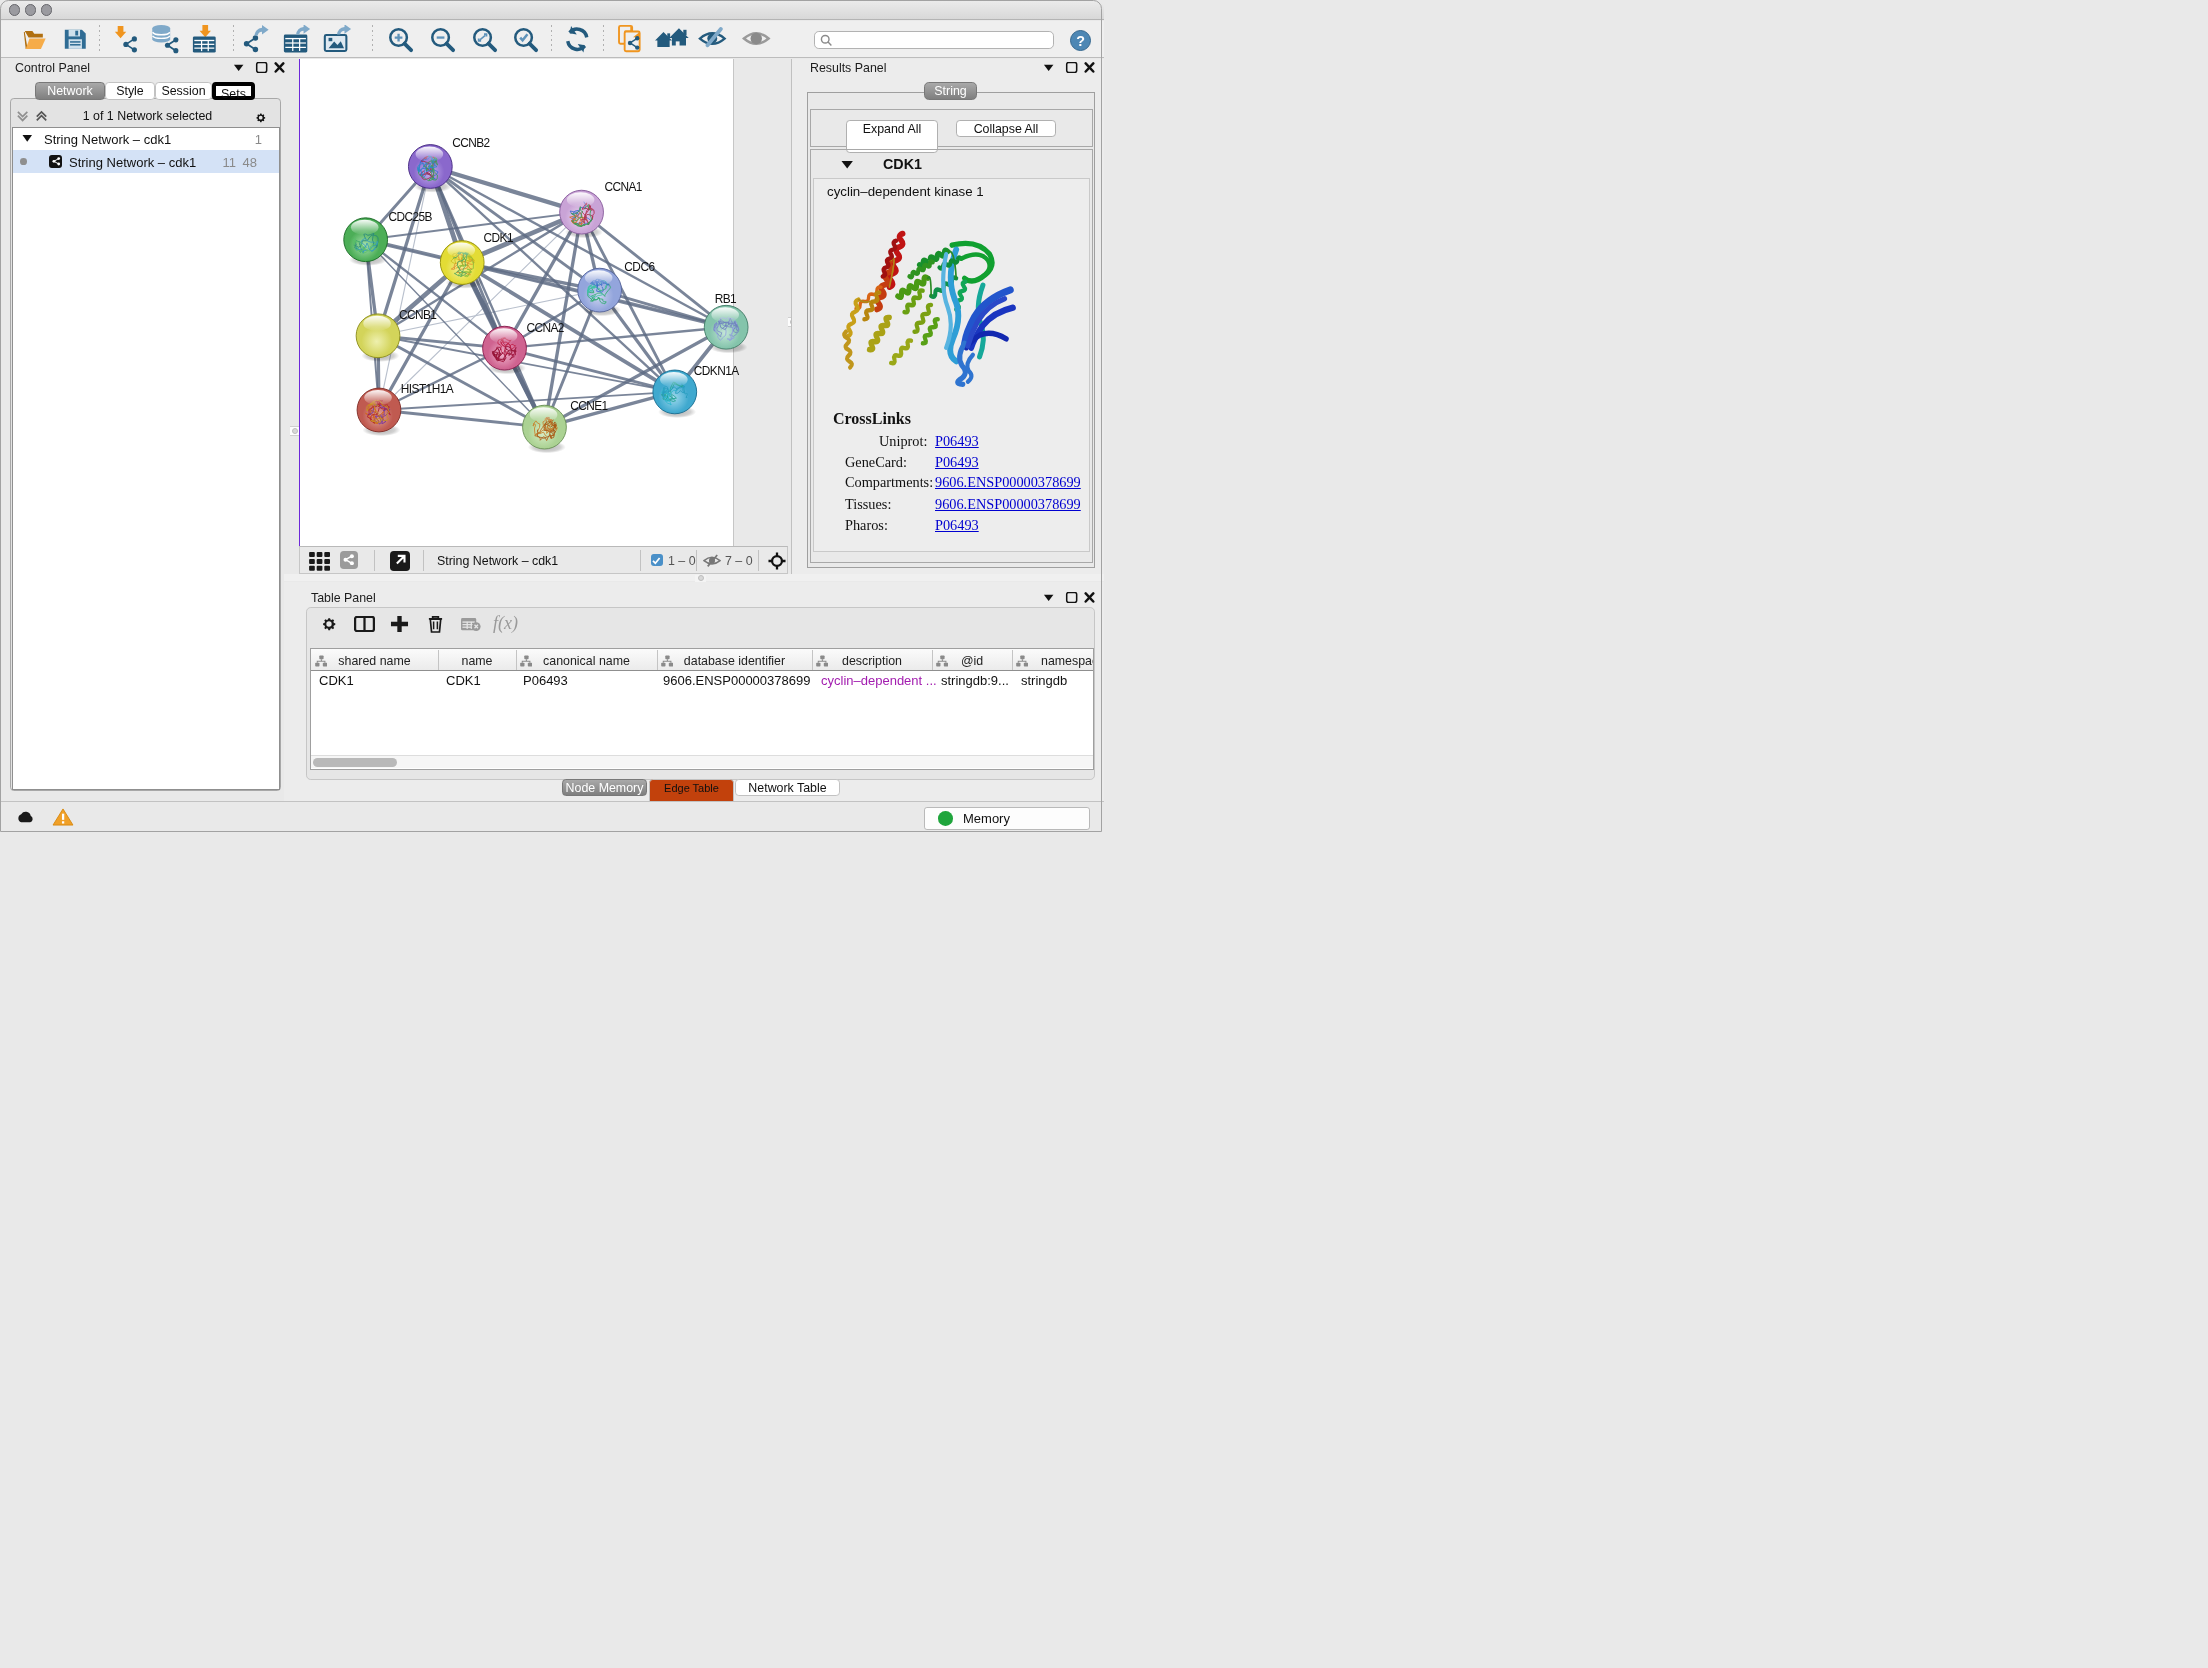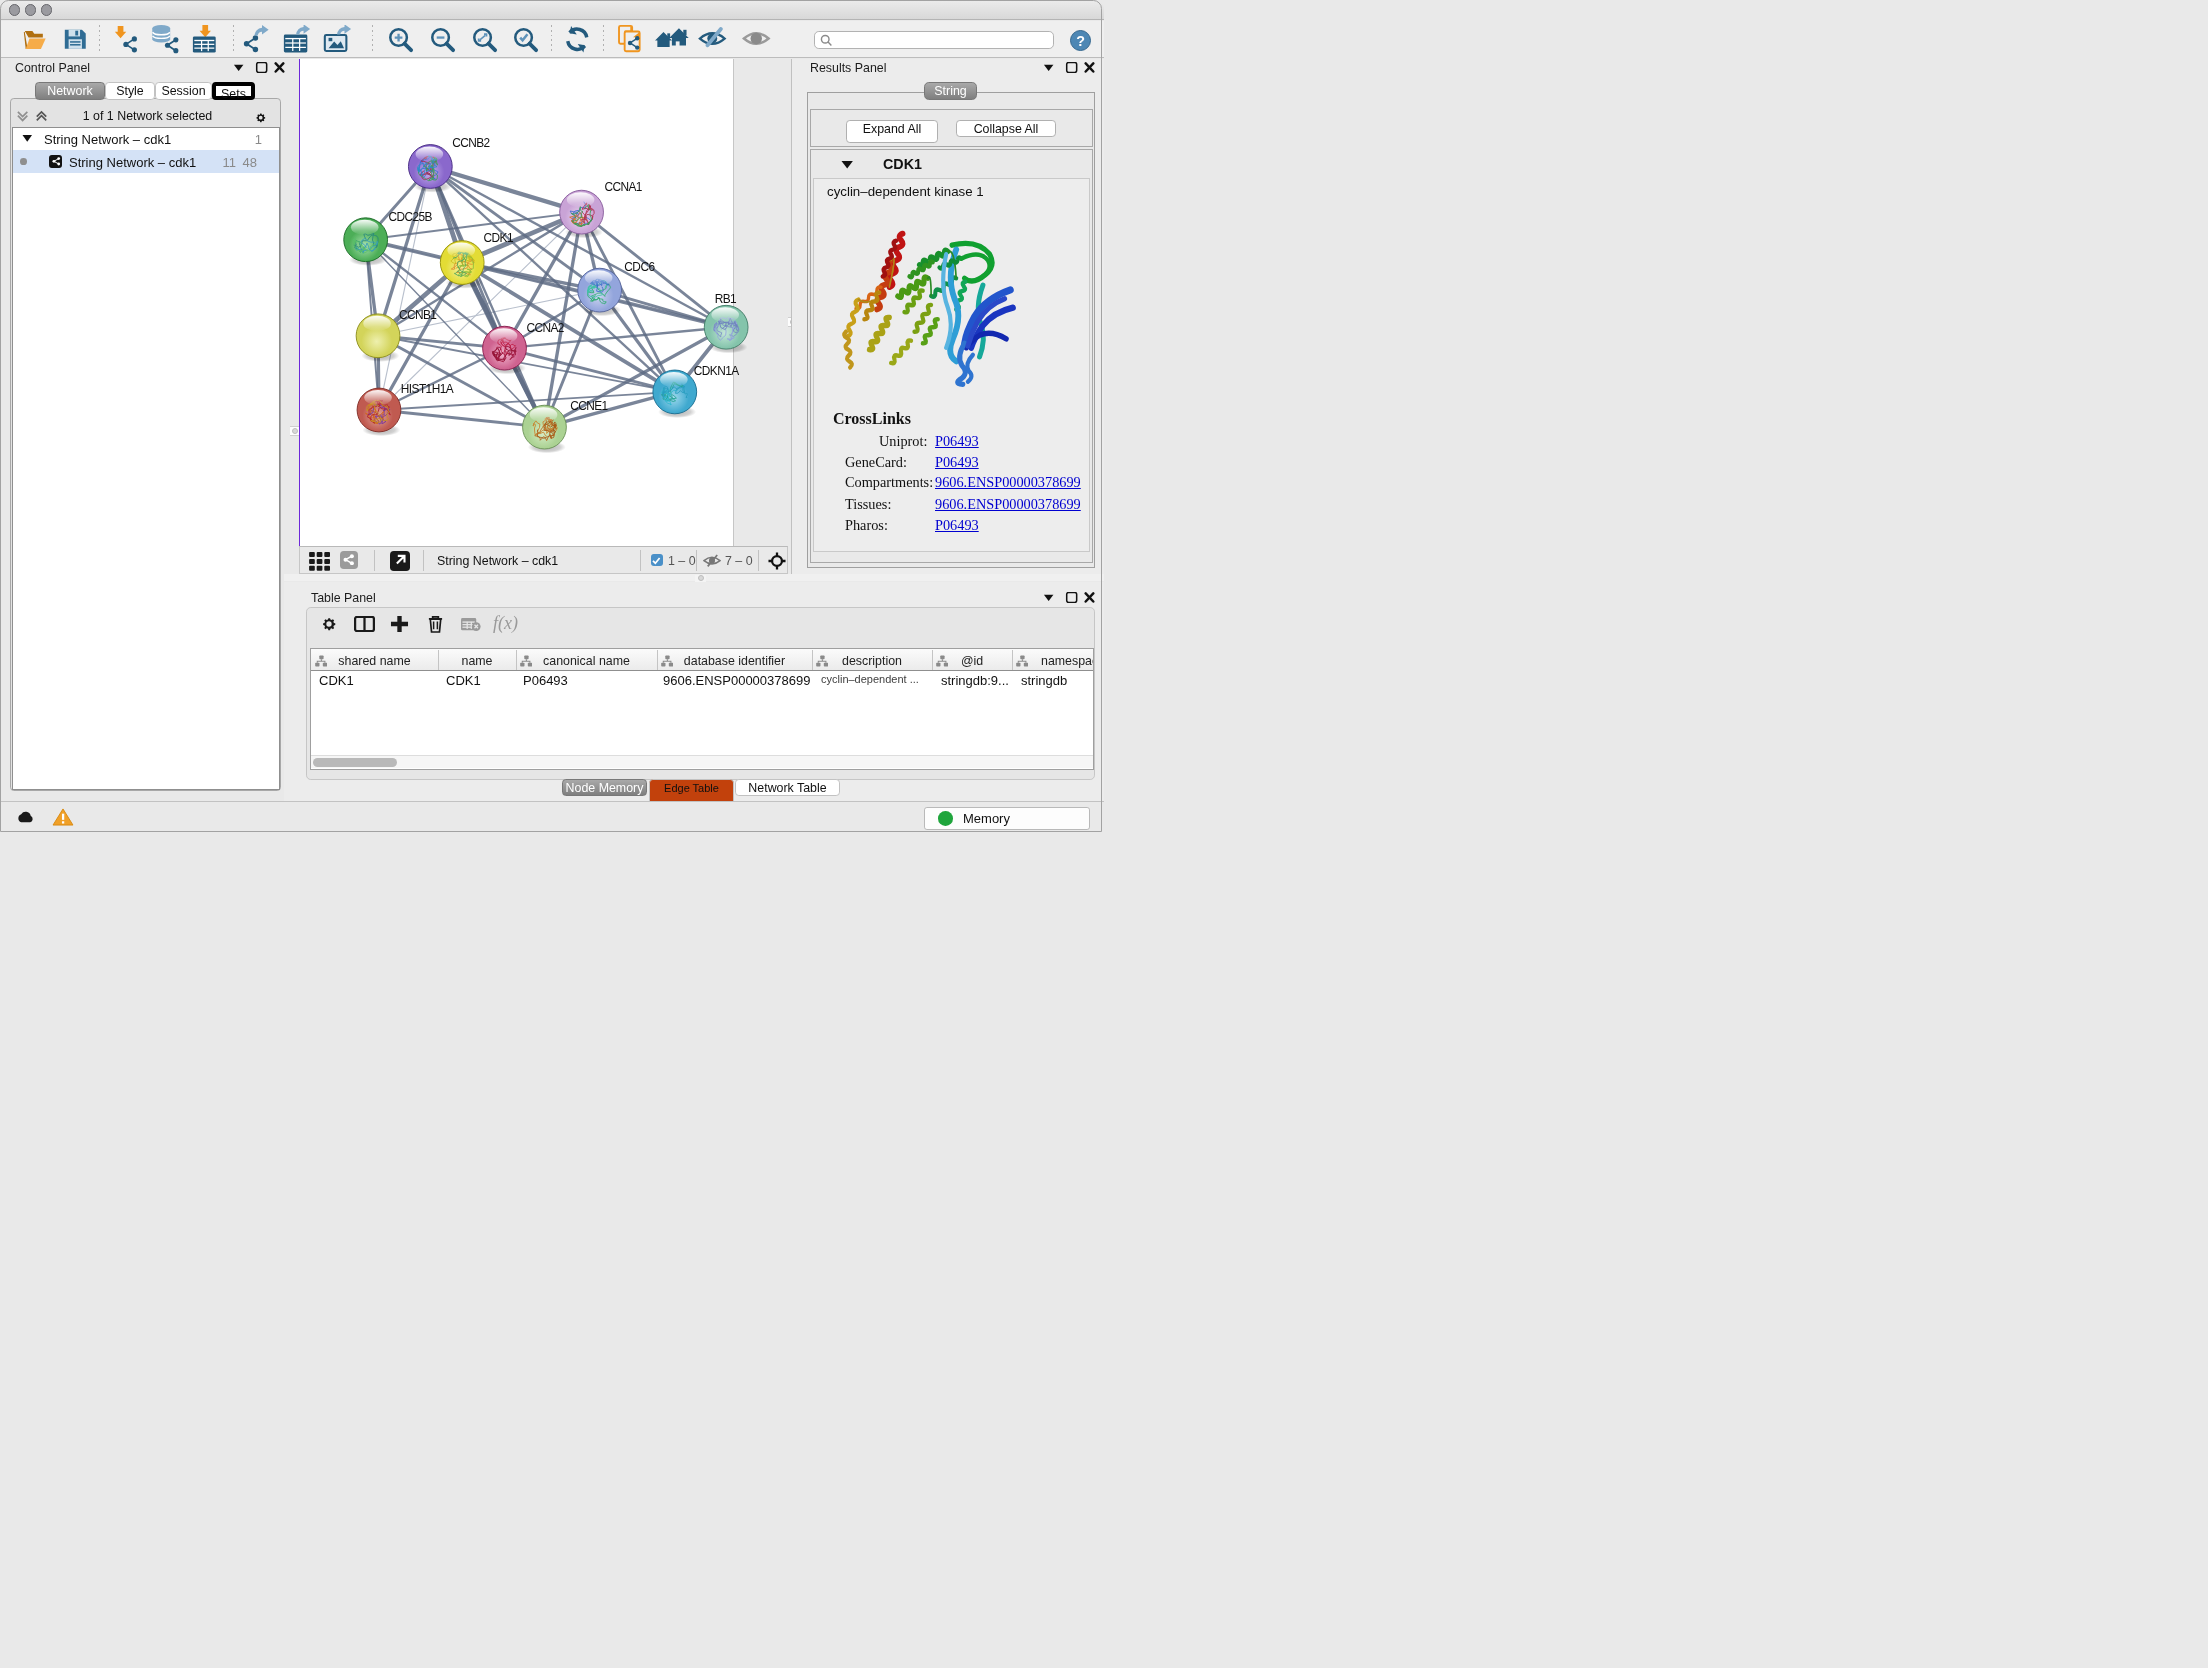--- a/index.html
+++ b/index.html
@@ -534,21 +534,21 @@
 <div class="abs" style="left:791px;top:59px;width:313px;height:515px;background:#ececec;border-left:1px solid #c0c0c0"></div>
 <div class="abs ptitle" style="left:810px;top:61px">Results Panel</div>
 <svg class="abs" style="left:1042px;top:62px" width="57" height="11.4" viewBox="0 0 60 12">
     <path d="M2 3 L12 3 L7 9.5 Z" fill="#111"></path>
     <rect x="26" y="0.5" width="10.5" height="10.5" rx="2" fill="none" stroke="#111" stroke-width="1.6"></rect>
     <path d="M46 1.5 L54 10 M54 1.5 L46 10" stroke="#111" stroke-width="2.6" stroke-linecap="round"></path>
   </svg>
 <div class="abs" style="left:807px;top:92px;width:288px;height:476px;background:#e9e9e9;border:1px solid #9f9f9f"></div>
 <div class="abs" style="left:924px;top:82px;width:53px;height:17.6px;background:linear-gradient(#a9a9a9,#7f7f7f);border:1px solid #787878;border-radius:4.8px;color:#fff;font-size:12.4px;text-align:center;line-height:16.6px">String</div>
 <div class="abs" style="left:810px;top:109px;width:283px;height:38px;border:1px solid #a8a8a8"></div>
-<div class="abs" style="left:846px;top:120px;width:92px;height:23px;background:#fff;border:1px solid #b0b0b0;border-radius:3.8px;font-size:12.4px;text-align:center;line-height:16px;color:#111">Expand All</div>
+<div class="abs" style="left:846px;top:120px;width:92px;height:33px;background:#fff;border:1px solid #b0b0b0;border-radius:3.8px;font-size:12.4px;text-align:center;line-height:16px;color:#111">Expand All</div>
 <div class="abs" style="left:956px;top:120px;width:100px;height:17px;background:#fff;border:1px solid #b0b0b0;border-radius:3.8px;font-size:12.4px;text-align:center;line-height:16px;color:#111">Collapse All</div>
 <div class="abs" style="left:810px;top:149px;width:283px;height:414px;border:1px solid #a8a8a8"></div>
 <svg class="abs" style="left:841px;top:160px" width="12.4" height="9.5" viewBox="0 0 13 10">
     <path d="M0.5 1 L12.5 1 L6.5 9 Z" fill="#111"></path>
   </svg>
 <div class="abs" style="left:883px;top:156px;font-size:14.3px;font-weight:bold;color:#111">CDK1</div>
 <div class="abs" style="left:813px;top:178px;width:277px;height:374px;background:#ededed;border:1px solid #c9c9c9"></div>
 <div class="abs" style="left:827px;top:184px;font-size:13.3px;color:#111">cyclin–dependent kinase 1</div>
 <svg class="abs" style="left:826px;top:217px" width="204" height="176" viewBox="0 0 215 185">
     <g fill="none" stroke-linecap="round" transform="translate(14,6) scale(0.88,0.94)">
@@ -692,21 +692,21 @@
       <rect x="4.5" y="0.5" width="4.5" height="4" rx="0.8"></rect>
       <rect x="0.2" y="8" width="4.5" height="4" rx="0.8"></rect>
       <rect x="8.2" y="8" width="4.5" height="4" rx="0.8"></rect>
       <path d="M6.7 4.5 L6.7 6.5 M2.4 8 L2.4 6.5 L10.4 6.5 L10.4 8" stroke="#8a8a8a" stroke-width="1.1" fill="none"></path>
     </g>
   </svg>
 <div class="abs" style="left:319px;top:673px;font-size:13px;color:#111">CDK1</div>
 <div class="abs" style="left:446px;top:673px;font-size:13px;color:#111">CDK1</div>
 <div class="abs" style="left:523px;top:673px;font-size:13px;color:#111">P06493</div>
 <div class="abs" style="left:663px;top:673px;font-size:13px;color:#111">9606.ENSP00000378699</div>
-<div class="abs" style="left:821px;top:673px;font-size:11px;color:#404040">cyclin–dependent ...</div>
+<div class="abs" style="left:821px;top:673px;font-size:13px;color:#a21caf">cyclin–dependent ...</div>
 <div class="abs" style="left:941px;top:673px;font-size:13px;color:#111">stringdb:9...</div>
 <div class="abs" style="left:1021px;top:673px;font-size:13px;color:#111">stringdb</div>
 <div class="abs" style="left:311px;top:755px;width:782px;height:13.3px;background:#f6f6f6;border-top:1px solid #ddd"></div>
 <div class="abs" style="left:313px;top:758px;width:84px;height:8.6px;background:#b9b9b9;border-radius:4.8px"></div>
 <div class="abs" style="left:562px;top:779px;width:85px;height:17px;background:linear-gradient(#a9a9a9,#7f7f7f);color:#fff;border:1px solid #787878;border-radius:3.8px;font-size:12.4px;text-align:center;line-height:16px">Node Memory</div>
 <div class="abs" style="left:649px;top:779px;width:85px;height:30px;background:#c2410c;color:#111;border:1px solid #c2c2c2;border-radius:3.8px;font-size:11px;text-align:center;line-height:16px">Edge Table</div>
 <div class="abs" style="left:735px;top:779px;width:105px;height:17px;background:#fff;color:#111;border:1px solid #c2c2c2;border-radius:3.8px;font-size:12.4px;text-align:center;line-height:16px">Network Table</div>
 <div class="abs" style="left:0;top:801px;width:1104px;height:33px;background:#e9e9e9;border-top:1px solid #c2c2c2"></div>
 <svg class="abs" style="left:16px;top:810px" width="18" height="13.3" viewBox="0 0 19 14">
     <path d="M5.5 13 A4.5 4.5 0 0 1 5.5 4.5 A5.5 5.5 0 0 1 15.5 6 A3.8 3.8 0 0 1 15 13 Z" fill="#1a1a1a"></path>

